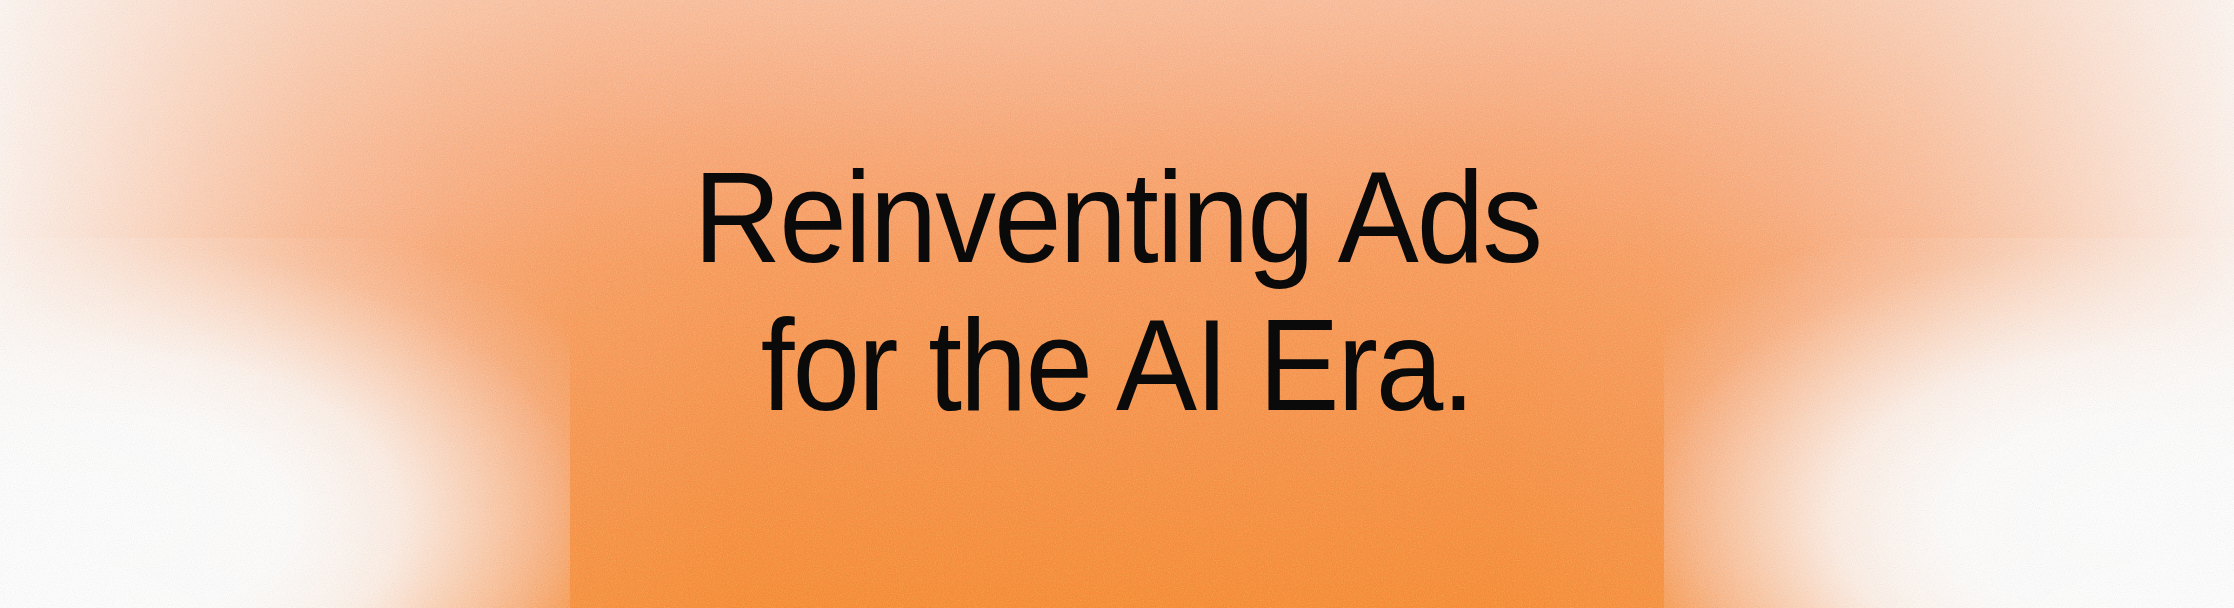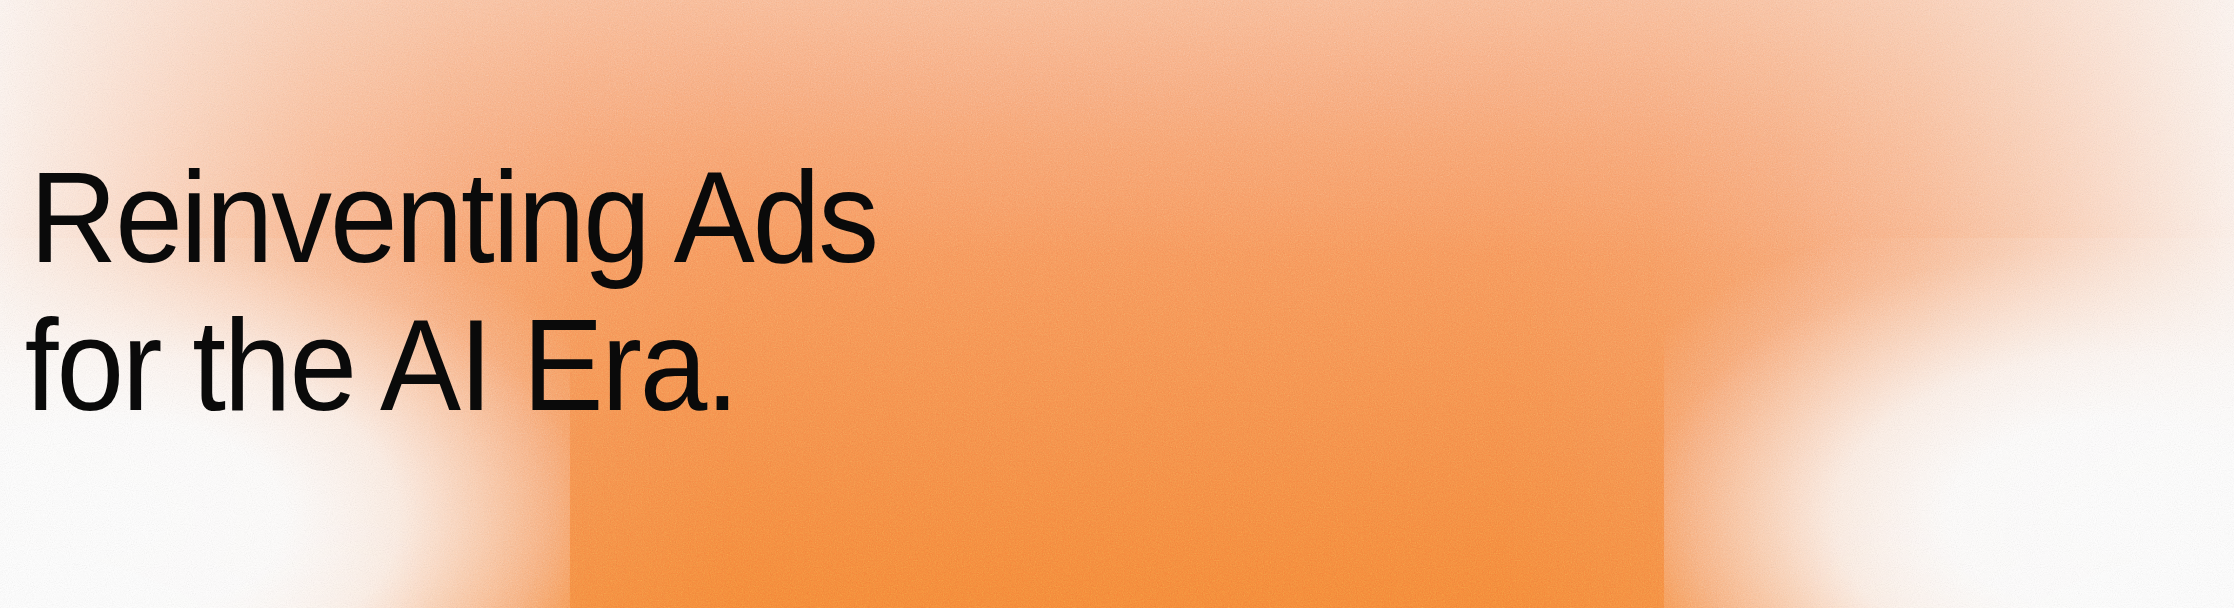--- a/index.html
+++ b/index.html
@@ -132,21 +132,21 @@
     pointer-events: none;
   }
   .bg-grain-dark svg { width: 100%; height: 100%; display: block; }
 
   
   .headline-wrap {
     position: absolute;
     inset: 0;
     display: flex;
     flex-direction: column;
-    align-items: flex-start;
+    align-items: center;
     justify-content: flex-start;
     padding-top: 152px;
     box-sizing: border-box;
   }
 
   .headline-line {
     color: #0a0a0a;
     font-family: "Liberation Sans", sans-serif;
     font-size: 130px;
     line-height: 130px;

